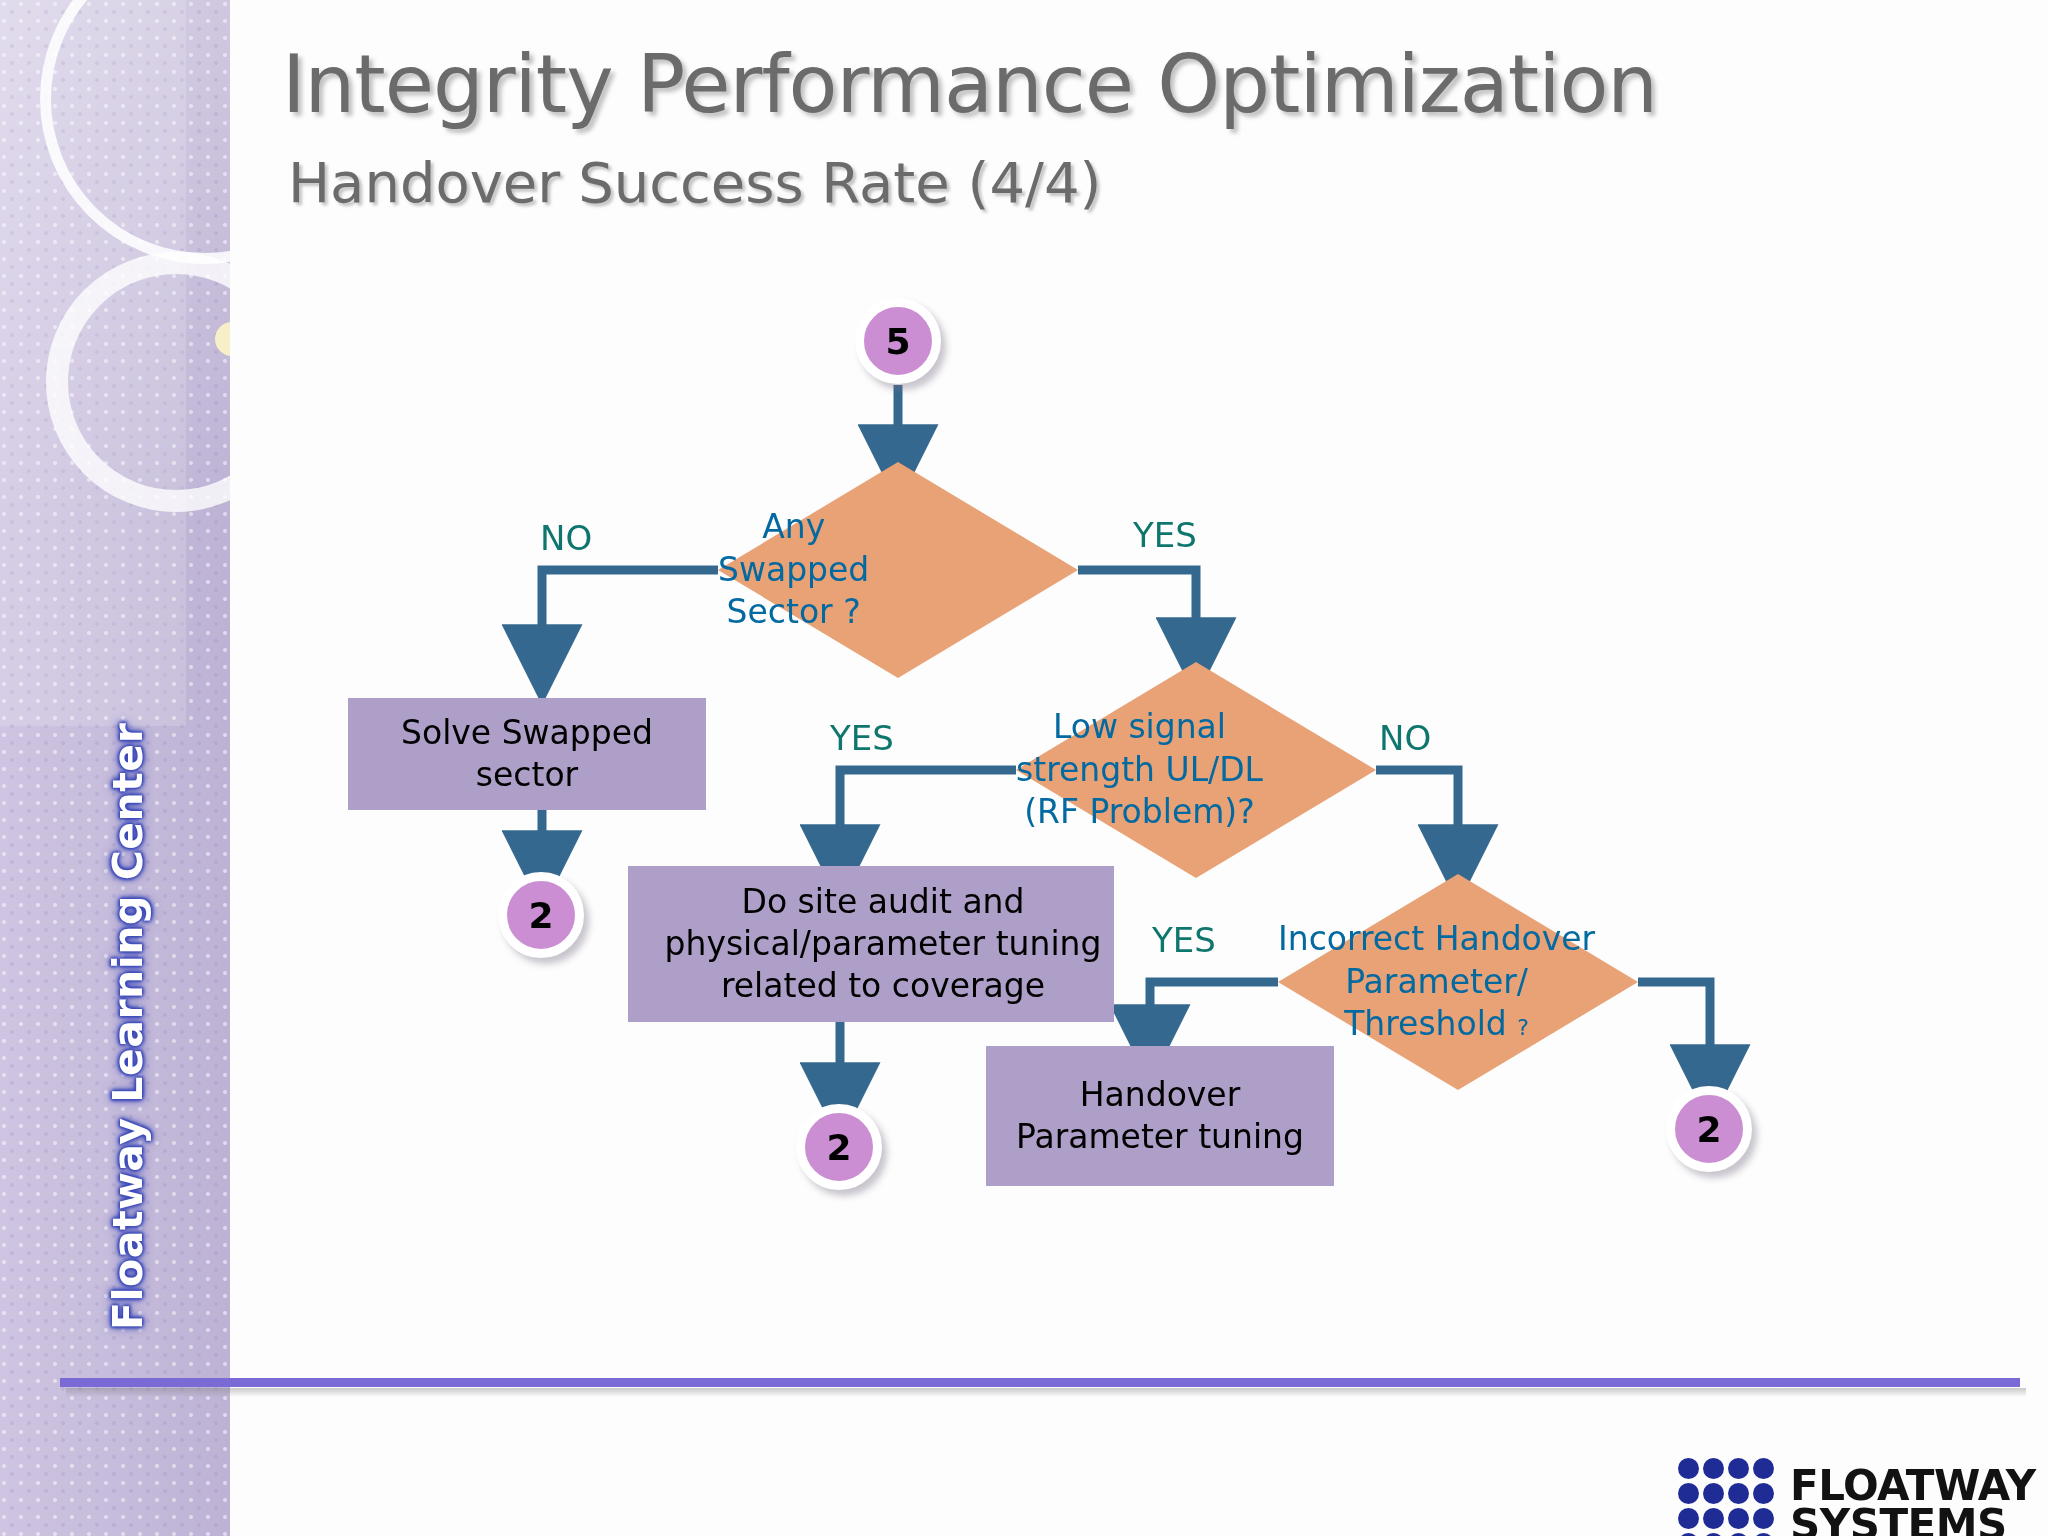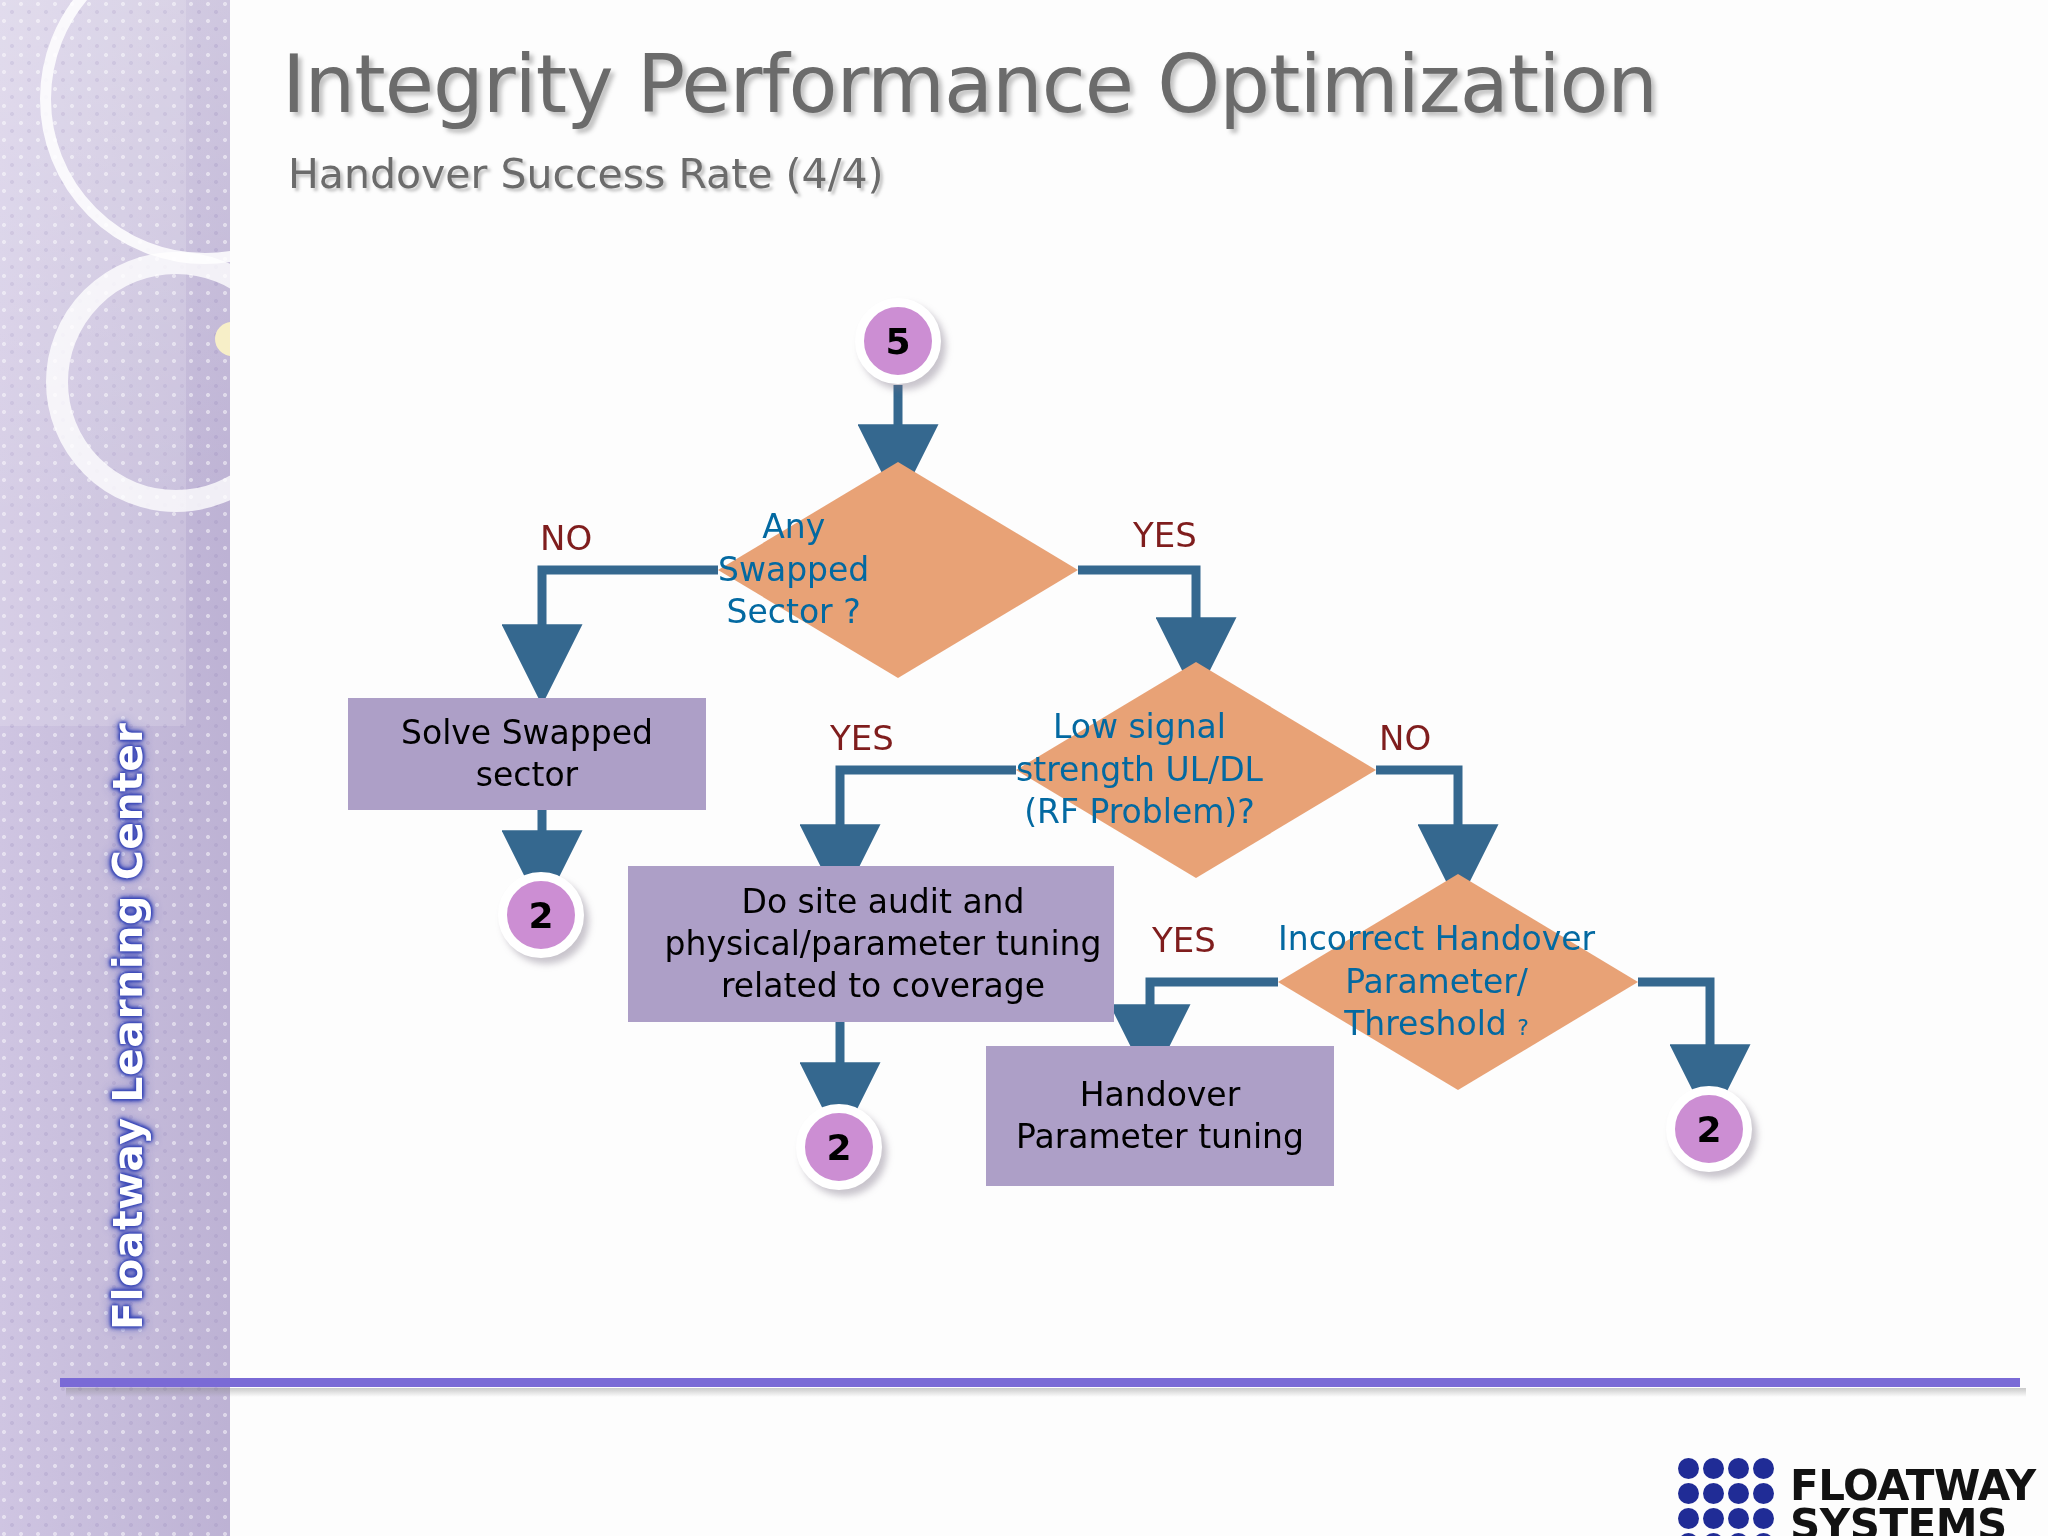--- a/index.html
+++ b/index.html
@@ -93,21 +93,21 @@
     font-weight: 400;
     color: #6b6b6b;
     letter-spacing: -1px;
     text-shadow: 4px 4px 4px rgba(120,120,120,0.45);
     white-space: nowrap;
   }
   #subtitle {
     position: absolute;
     left: 288px; top: 150px;
     font-family: "DejaVu Sans", sans-serif;
-    font-size: 41px;
+    font-size: 56px;
     font-weight: 400;
     color: #6b6b6b;
     text-shadow: 3px 3px 3px rgba(120,120,120,0.42);
     white-space: nowrap;
   }
 
   
   #bottom-rule {
     position: absolute;
     left: 60px; top: 1378px;
@@ -216,21 +216,21 @@
     color: #0369a1;
     pointer-events: none;
   }
   .qsmall { font-size: 22px; }
 
   
   .edge-label {
     position: absolute;
     font-family: "DejaVu Sans", sans-serif;
     font-size: 34px;
-    color: #7f1d1d;
+    color: #0f766e;
     white-space: nowrap;
   }
 </style>
 </head>
 <body>
 
 <div id="slide">
 
   <div id="sidebar">
     <div id="sidebar-texture"></div>

